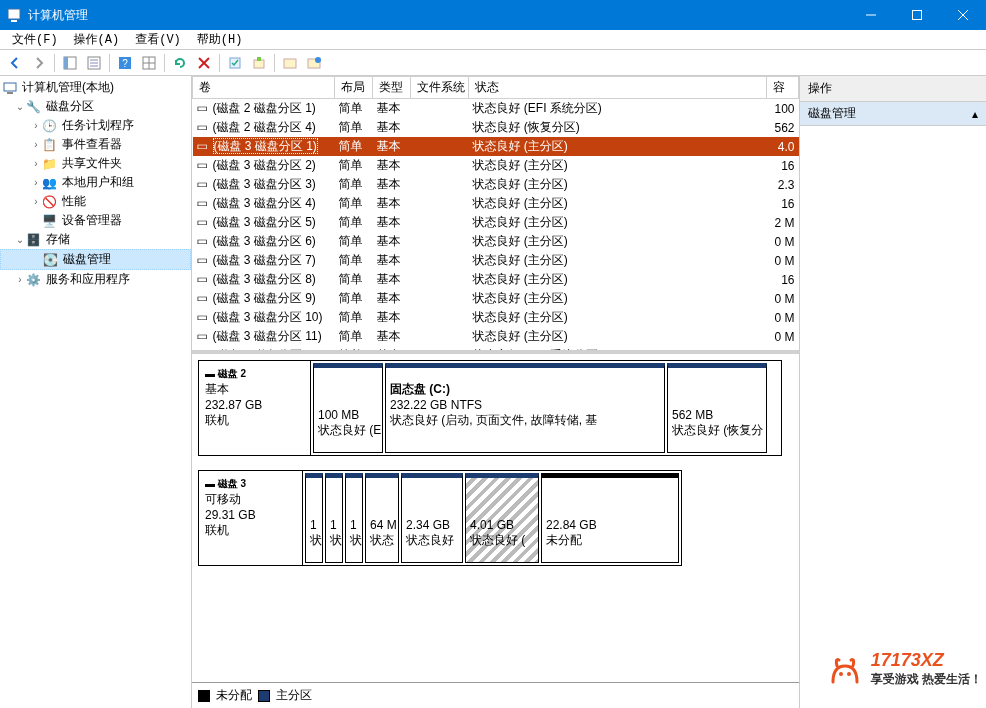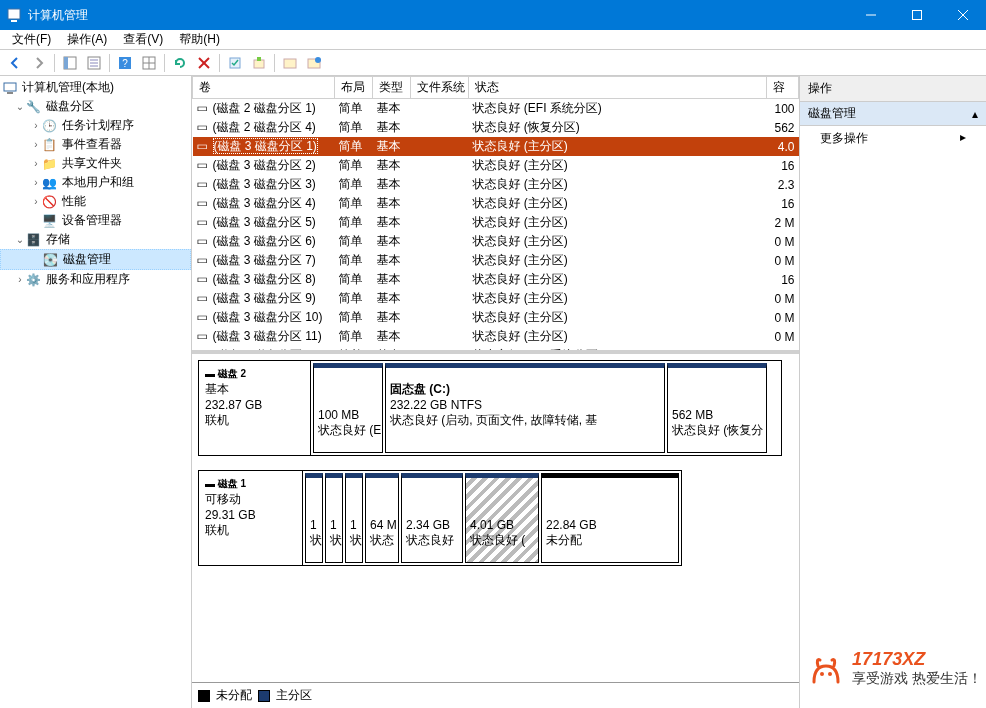--- a/index.html
+++ b/index.html
@@ -6,21 +6,21 @@
 body { width: 986px; height: 708px; overflow: hidden; background: #fff; }
 
 
 .titlebar { height: 30px; background: #0078d7; display: flex; align-items: center; color: #fff; font-size: 12px; }
 .titlebar .app-icon { width: 16px; height: 16px; margin: 0 6px; display: inline-flex; align-items: center;}
 .titlebar .title-text { flex: 1; }
 .titlebar .win-btn { width: 46px; height: 30px; display: flex; align-items: center; justify-content: center; cursor: pointer; }
 
 
 .menubar { height: 20px; display: flex; align-items: center; padding: 0 4px; font-size: 12px; border-bottom: 1px solid #ccc; }
-.menubar .menuitem { padding: 2px 8px; cursor: pointer; }
+.menubar .menuitem { padding: 2px 8px; cursor: pointer; font-family: Liberation Mono, monospace; }
 
 
 .toolbar { height: 26px; display: flex; align-items: center; padding: 0 4px; gap: 2px; border-bottom: 1px solid #ccc; background: #fff; }
 .toolbar .tb-btn { width: 22px; height: 22px; display: flex; align-items: center; justify-content: center; border: 1px solid transparent; cursor: pointer; }
 .toolbar .tb-sep { width: 1px; height: 18px; background: #ccc; margin: 0 2px; }
 
 
 .main { display: flex; height: calc(708px - 30px - 20px - 26px); }
 .left-pane { width: 192px; border-right: 1px solid #ccc; padding: 2px 0; font-size: 12px; overflow-y: auto; }
 .center-pane { flex: 1; display: flex; flex-direction: column; border-right: 1px solid #ccc; min-width: 0;}
@@ -58,21 +58,21 @@
 .legend-sw { width: 12px; height: 12px; display: inline-block; border: 1px solid #000;}
 
 
 .right-pane .hdr { background: #efefef; border-bottom: 1px solid #ccc; padding: 4px 8px; font-weight: normal;}
 .right-pane .sect { background: #dbe8f6; padding: 3px 8px; border-bottom: 1px solid #ccc; display:flex; justify-content: space-between; align-items:center;}
 .right-pane .action { padding: 4px 20px; cursor: pointer; display:flex; justify-content: space-between;}
 
 
 .watermark { position: absolute; right: 4px; bottom: 20px; font-size: 12px; color: #e9521e; font-weight: bold; display: flex; align-items: center; gap: 6px;}
 .watermark .mascot { width: 40px; height: 30px; }
-.watermark .sub { display: block; font-size: 14px; color: #333; font-weight: normal;}
+.watermark .sub { display: block; font-size: 12px; color: #333; font-weight: bold;}
 
 svg { display: block; }
 </style>
 </head>
 <body>
 
 <div class="titlebar">
   <span class="app-icon">
     <svg width="16" height="16">
         <rect x="2" y="2" width="12" height="10" fill="#fff" stroke="#3a6ea5"></rect>
@@ -417,21 +417,21 @@
             <div class="part" style="width: 100px;">
               <div style="flex:1"></div>
               <div class="part-line">562 MB</div>
               <div class="part-line">状态良好 (恢复分</div>
             </div>
           </div>
       </div>
 
       <div class="disk-row" style="width:484px">
         <div class="disk-info">
-          <div class="disk-ico">▬ <b>磁盘 1</b></div>
+          <div class="disk-ico">▬ <b>磁盘 3</b></div>
           <div>可移动</div>
           <div>29.31 GB</div>
           <div>联机</div>
         </div>
         <div class="disk-parts" id="d3parts">
             <div class="part" style="width: 18px;">
               <div style="flex:1"></div>
               <div class="part-line">1</div>
               <div class="part-line">状</div>
             </div>
@@ -475,24 +475,20 @@
       <span class="legend-sw" style="background:#1c3b6e"></span>
       <span>主分区</span>
     </div>
   </div>
 
   <div class="right-pane">
     <div class="hdr">操作</div>
     <div class="sect">
       <span>磁盘管理</span>
       <span>▴</span>
-    </div>
-    <div class="action">
-      <span>更多操作</span>
-      <span>▸</span>
     </div>
   </div>
 </div>
 
 <div class="watermark">
   <svg class="mascot" viewBox="0 0 40 30">
       <path d="M8 28 Q8 12 20 12 Q32 12 32 28 M12 12 Q10 4 14 6 M28 12 Q30 4 26 6" fill="none" stroke="#e9521e" stroke-width="3" stroke-linecap="round"></path>
       <circle cx="16" cy="20" r="2" fill="#e9521e"></circle>
       <circle cx="24" cy="20" r="2" fill="#e9521e"></circle>
     </svg>

